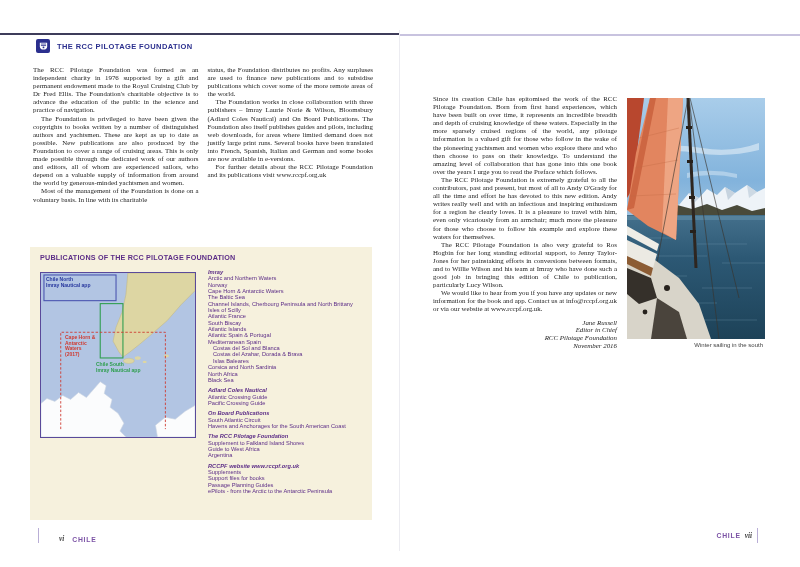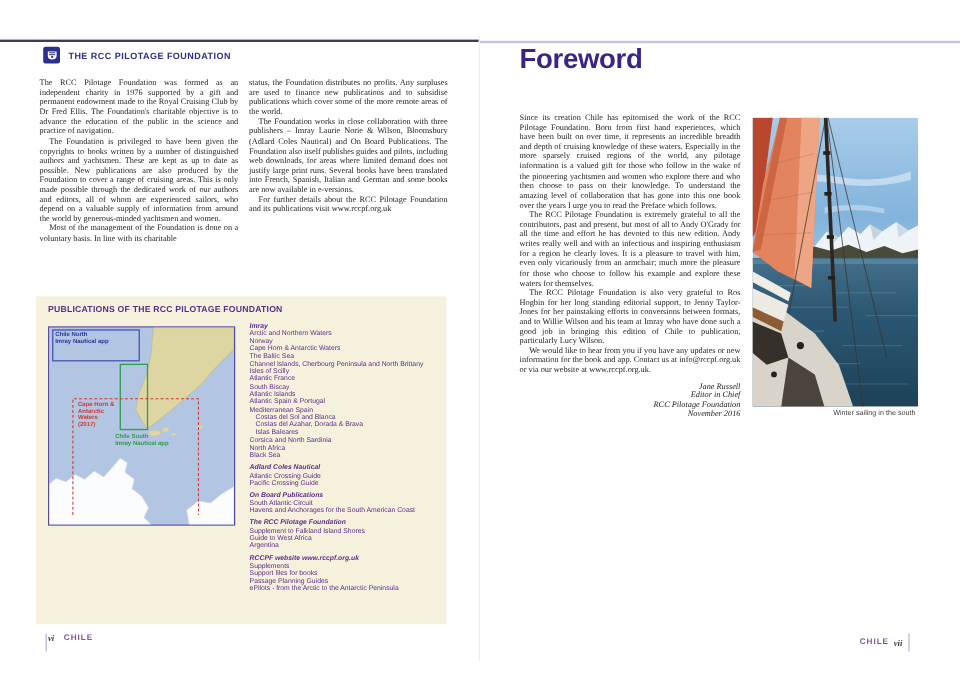--- a/index.html
+++ b/index.html
@@ -35,22 +35,22 @@
   .lbl-south{left:55px;top:89px;color:#2f9e4f;}
 
   .publist{position:absolute;left:178px;top:22px;width:160px;color:#5c2d87;
            font-size:5.7px;line-height:6.35px;}
   .pub-sec{margin-top:4px;}
   .pub-sec:first-child{margin-top:0;}
   .pub-head{font-weight:bold;font-style:italic;}
   .pub-item.ind{padding-left:5px;}
 
   
-  .footer-left{position:absolute;left:38px;top:528px;height:15px;display:flex;align-items:flex-start;
-               border-left:1.5px solid #b9aed6;padding-left:1px;gap:8px;}
+  .footer-left{position:absolute;left:38px;top:528px;height:15px;display:flex;align-items:flex-end;
+               border-left:1.5px solid #b9aed6;padding-left:20px;gap:8px;}
   .footer-right{position:absolute;right:42px;top:528px;height:15px;display:flex;align-items:center;
                border-right:1.5px solid #b9aed6;padding-right:5px;gap:4px;}
   .pgnum{font-family:"Liberation Serif",serif;font-style:italic;font-weight:bold;font-size:7.2px;color:#3a3a3a;}
   .bookname{color:#7b52a5;font-weight:bold;font-size:6.8px;letter-spacing:0.8px;}
 
   
   .fw-title{position:absolute;left:433px;top:36px;font-size:23px;font-weight:bold;color:#3c2487;letter-spacing:-0.3px;}
   .fw-body{position:absolute;left:433px;top:95px;width:184px;}
   .fw-sig{margin-top:5px;text-align:right;}
   .sig-line{font-family:"Liberation Serif",serif;font-style:italic;font-size:6.9px;line-height:7.8px;color:#1c1c1c;}
@@ -170,21 +170,20 @@
           <div class="pub-item">ePilots - from the Arctic to the Antarctic Peninsula</div>
         </div>
       </div>
   </div>
 
   <div class="footer-left">
     <span class="pgnum">vi</span>
     <span class="bookname">CHILE</span>
   </div>
 
-  <div class="fw-title">Foreword</div>
 
   <div class="fw-body">
     <p class="body-p">Since its creation Chile has epitomised the work of the RCC Pilotage Foundation. Born from first hand experiences, which have been built on over time, it represents an incredible breadth and depth of cruising knowledge of these waters. Especially in the more sparsely cruised regions of the world, any pilotage information is a valued gift for those who follow in the wake of the pioneering yachtsmen and women who explore there and who then choose to pass on their knowledge. To understand the amazing level of collaboration that has gone into this one book over the years I urge you to read the Preface which follows.</p>
     <p class="body-p pind">The RCC Pilotage Foundation is extremely grateful to all the contributors, past and present, but most of all to Andy O'Grady for all the time and effort he has devoted to this new edition. Andy writes really well and with an infectious and inspiring enthusiasm for a region he clearly loves. It is a pleasure to travel with him, even only vicariously from an armchair; much more the pleasure for those who choose to follow his example and explore these waters for themselves.</p>
     <p class="body-p pind">The RCC Pilotage Foundation is also very grateful to Ros Hogbin for her long standing editorial support, to Jenny Taylor-Jones for her painstaking efforts in conversions between formats, and to Willie Wilson and his team at Imray who have done such a good job in bringing this edition of Chile to publication, particularly Lucy Wilson.</p>
     <p class="body-p pind">We would like to hear from you if you have any updates or new information for the book and app. Contact us at info@rccpf.org.uk or via our website at www.rccpf.org.uk.</p>
     <div class="fw-sig">
       <div class="sig-line">Jane Russell</div>
       <div class="sig-line">Editor in Chief</div>
       <div class="sig-line">RCC Pilotage Foundation</div>

